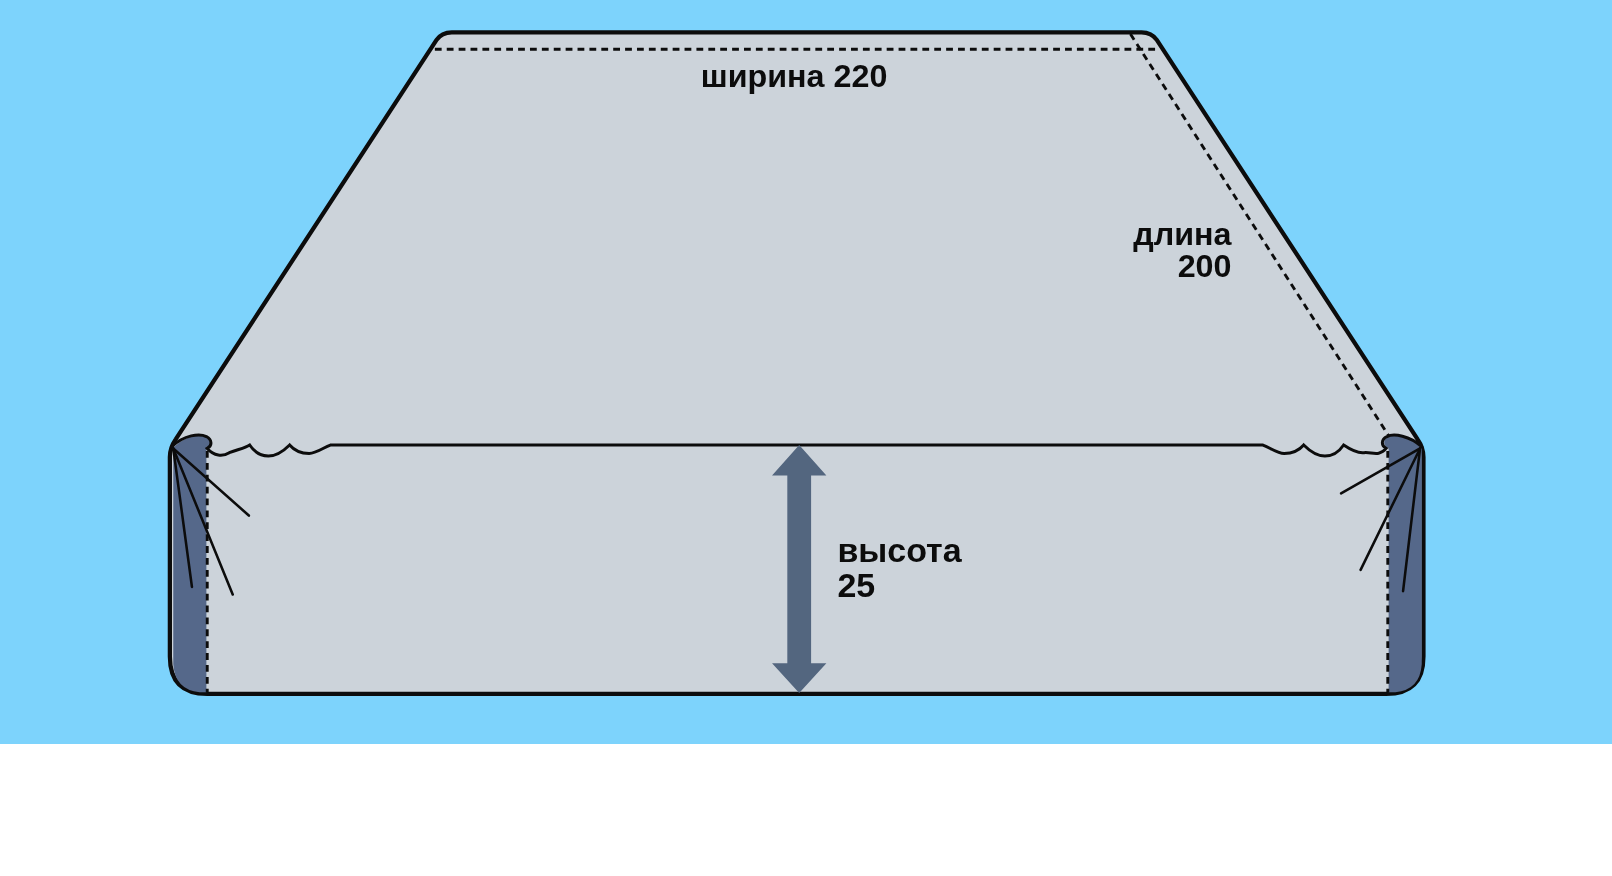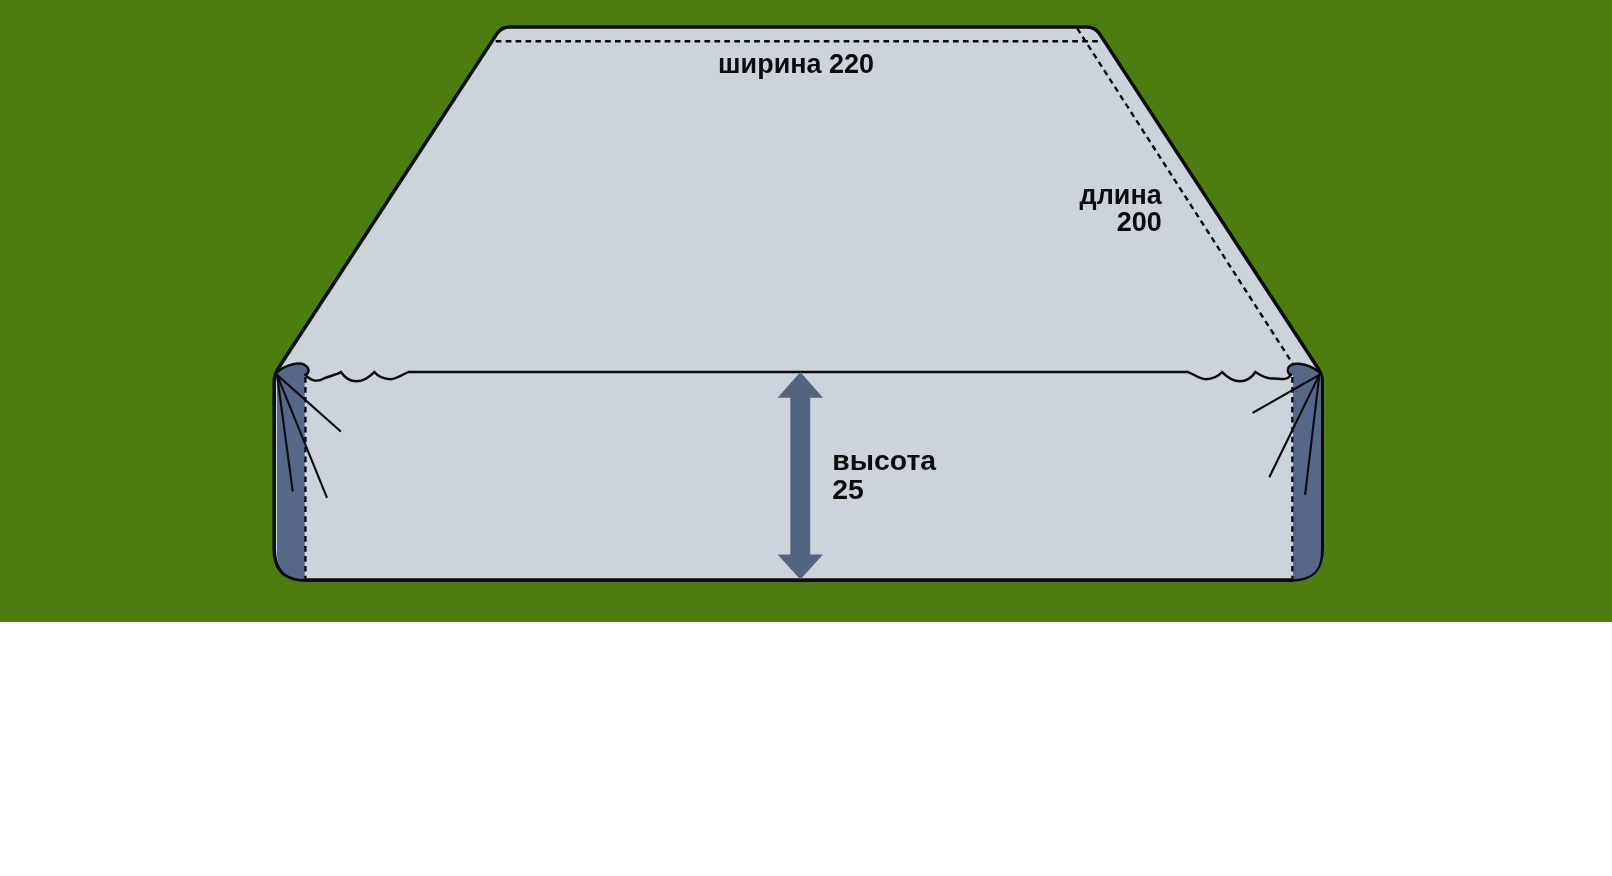--- a/index.html
+++ b/index.html
@@ -3,22 +3,22 @@
 <meta charset="utf-8">
 <style>
   html, body {
     margin: 0;
     padding: 0;
     background: #ffffff;
   }
   .stage {
     position: relative;
     width: 1612px;
-    height: 622px;
-    background: #4d7c0f;
+    height: 744px;
+    background: #7dd3fc;
     overflow: hidden;
     font-family: "Liberation Sans", sans-serif;
   }
   .stage svg {
     position: absolute;
     left: 0;
     top: 0;
     width: 100%;
     height: 100%;
   }

